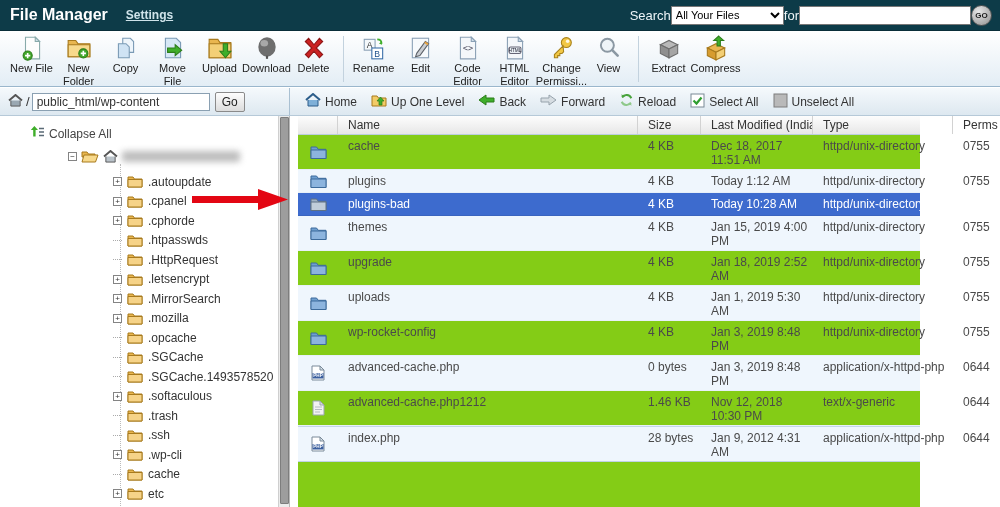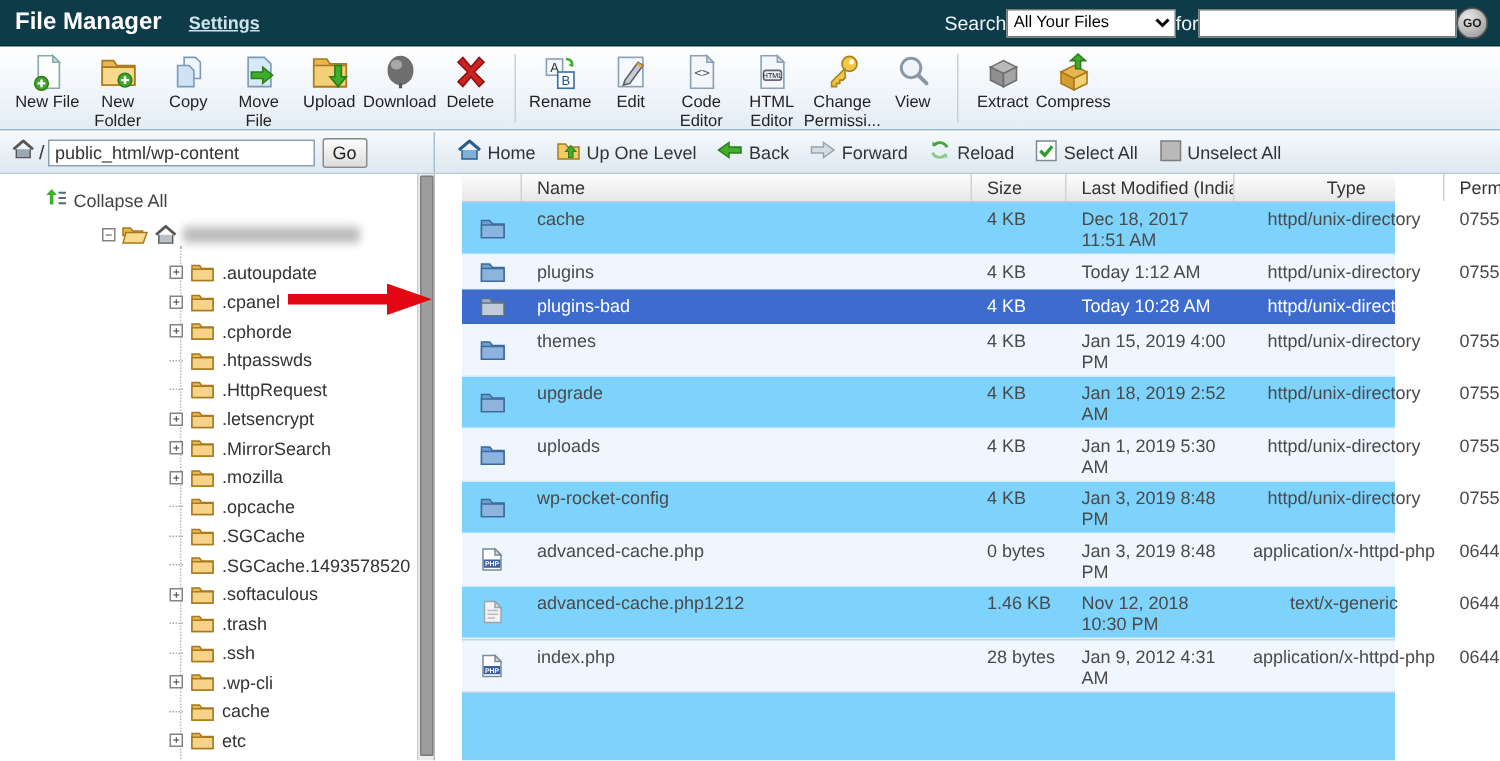--- a/index.html
+++ b/index.html
@@ -43,28 +43,28 @@
   .expander-spacer { width:9px; height:1px; border-top:1px dotted #aaa; margin-right:5px; flex:none; }
   .tree-label { margin-left:5px; white-space:nowrap; }
   .treevline { position:absolute; left:104px; top:48px; height:452px; border-left:1px dotted #bbb; }
   .minusbox { width:9px; height:9px; border:1px solid #848484; background:#fff; font-size:8px; line-height:7px; text-align:center; color:#333; flex:none; }
 
   
   .side-scroll { position:absolute; top:116px; left:278px; width:12px; height:391px; background:#ececec; border-left:1px solid #cfcfcf; border-right:1px solid #b8b8b8; }
   .side-thumb { position:absolute; top:1px; left:1px; width:9px; height:387px; background:#9d9d9d; border:1px solid #7d7d7d; border-radius:1px; }
 
   
-  .main { position:absolute; top:116px; left:308px; width:622px; height:391px; background:#7dd3fc; }
+  .main { position:absolute; top:116px; left:298px; width:622px; height:391px; background:#84cc16; }
   .thead { display:flex; height:19px; background:linear-gradient(#fdfdfd,#e7e7e7); border-bottom:1px solid #bccede; }
   .th { font-size:12px; color:#333; padding:2px 0 0 10px; border-right:1px solid #d2d2d2; overflow:hidden; white-space:nowrap; }
   .c-icon { width:40px; flex:none; }
   .c-name { width:300px; flex:none; }
   .c-size { width:63px; flex:none; }
   .c-mod  { width:112px; flex:none; }
-  .c-type { width:140px; flex:none;text-align:center; }
+  .c-type { width:140px; flex:none; }
   .c-perm { width:55px; flex:none; border-right:none; }
   .frow { display:flex; min-height:23px; align-items:stretch; font-size:12px; color:#4a4a4a; border-bottom:1px solid #e7f0f9; cursor:pointer; }
   .frow .cell { padding:4px 4px 2px 10px; }
   .frow .icn { display:flex; align-items:center; justify-content:center; padding:0; }
   .frow.alt { background:#eff6fd; }
   .frow.sel { background:#3d6bce; color:#fff; border-bottom:1px solid #3a64bf; }
   .tbl-bottom { border-top:1px solid #c3d6e8; }
 
   
   .red-arrow { position:absolute; left:192px; top:188px; z-index:20; }

